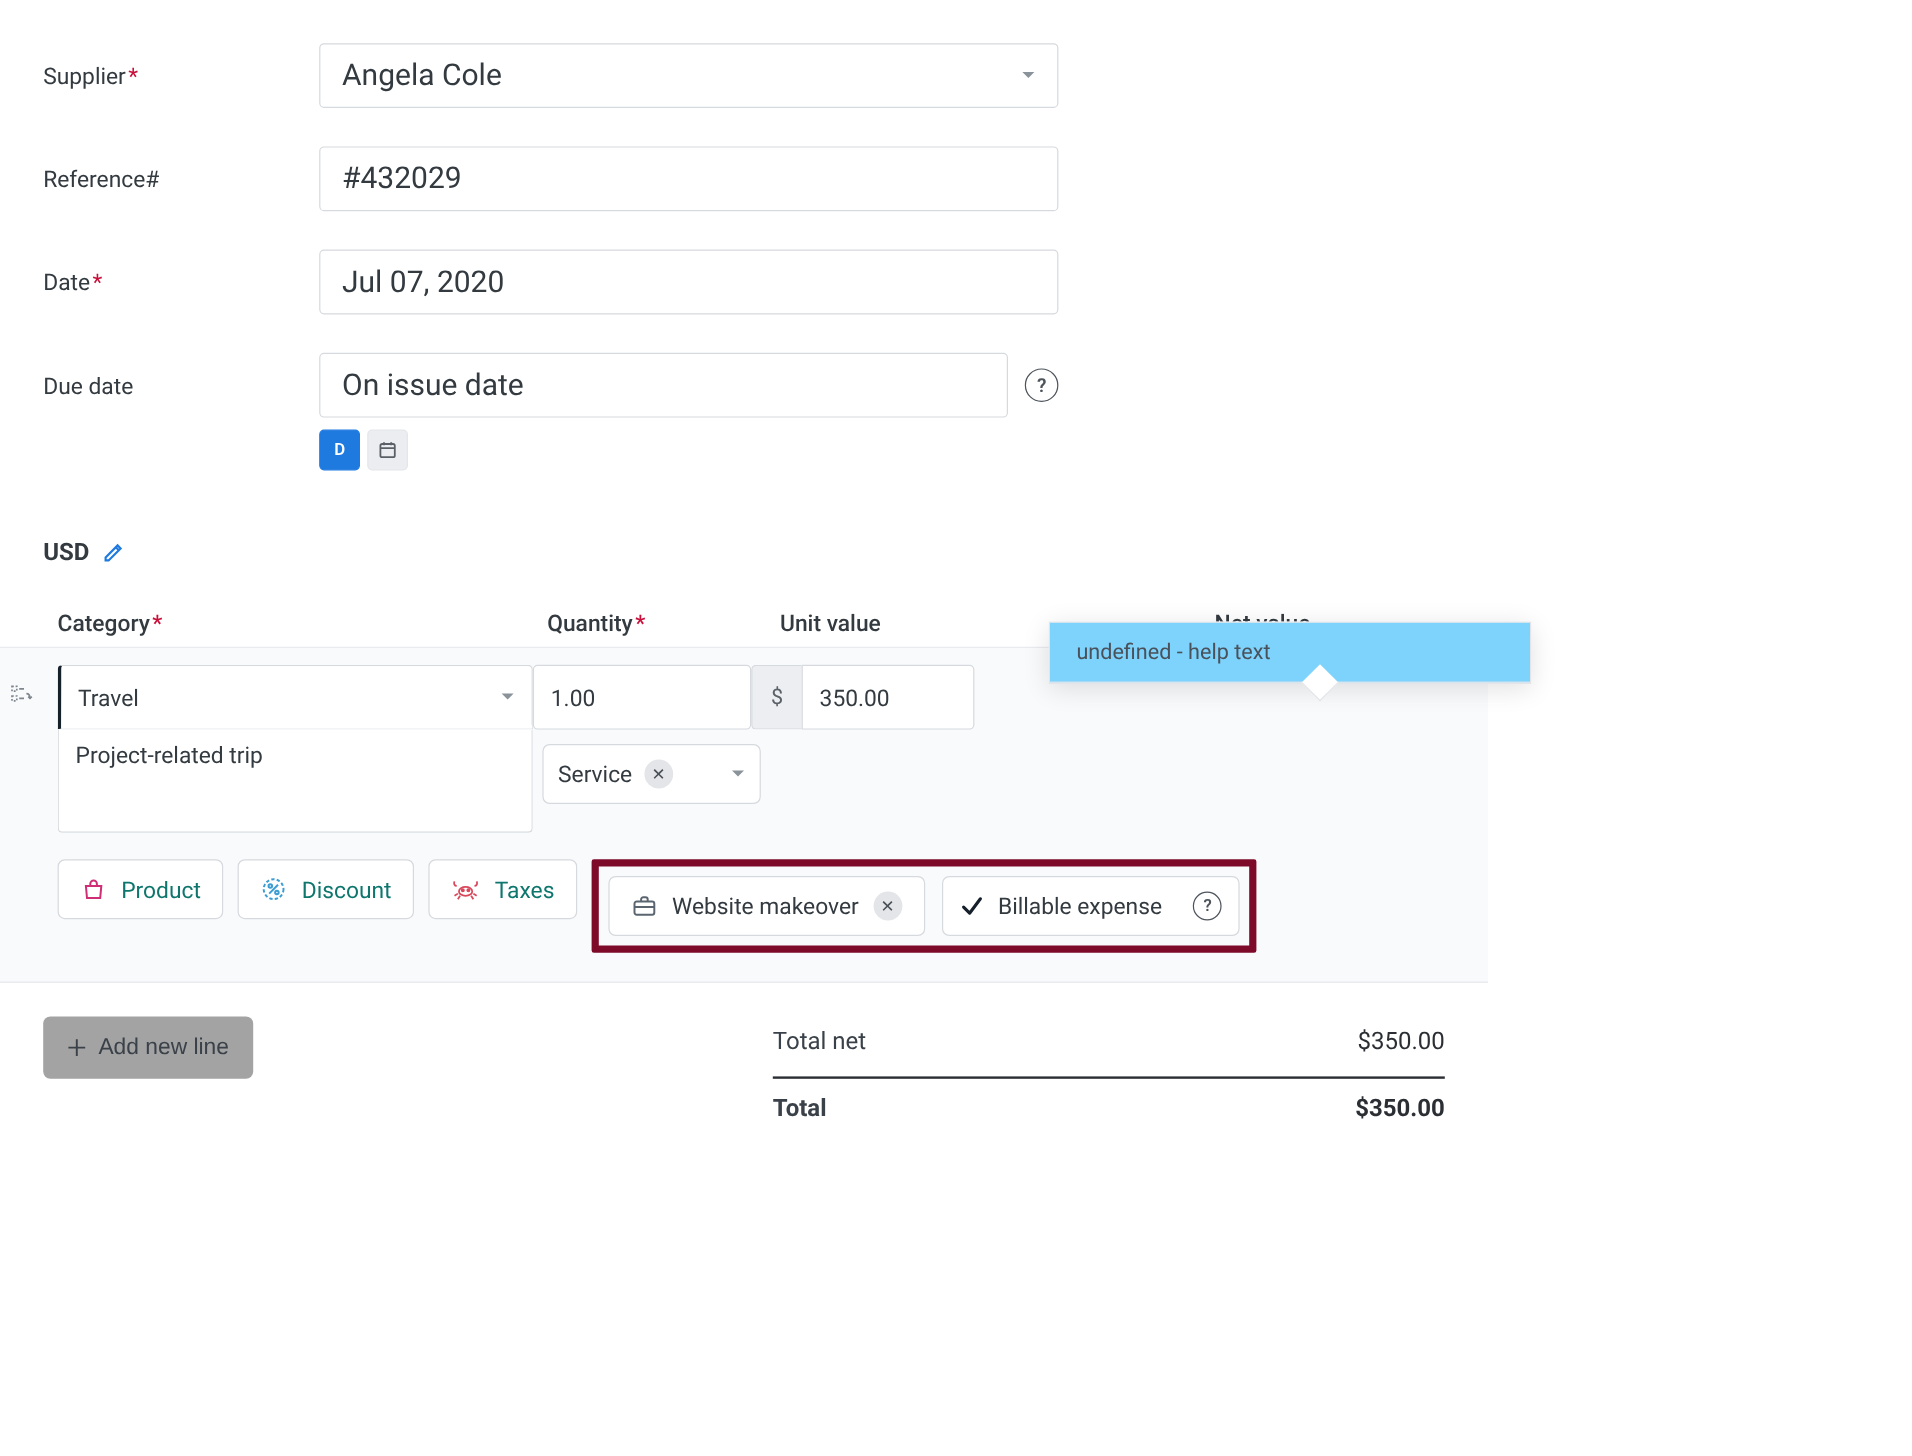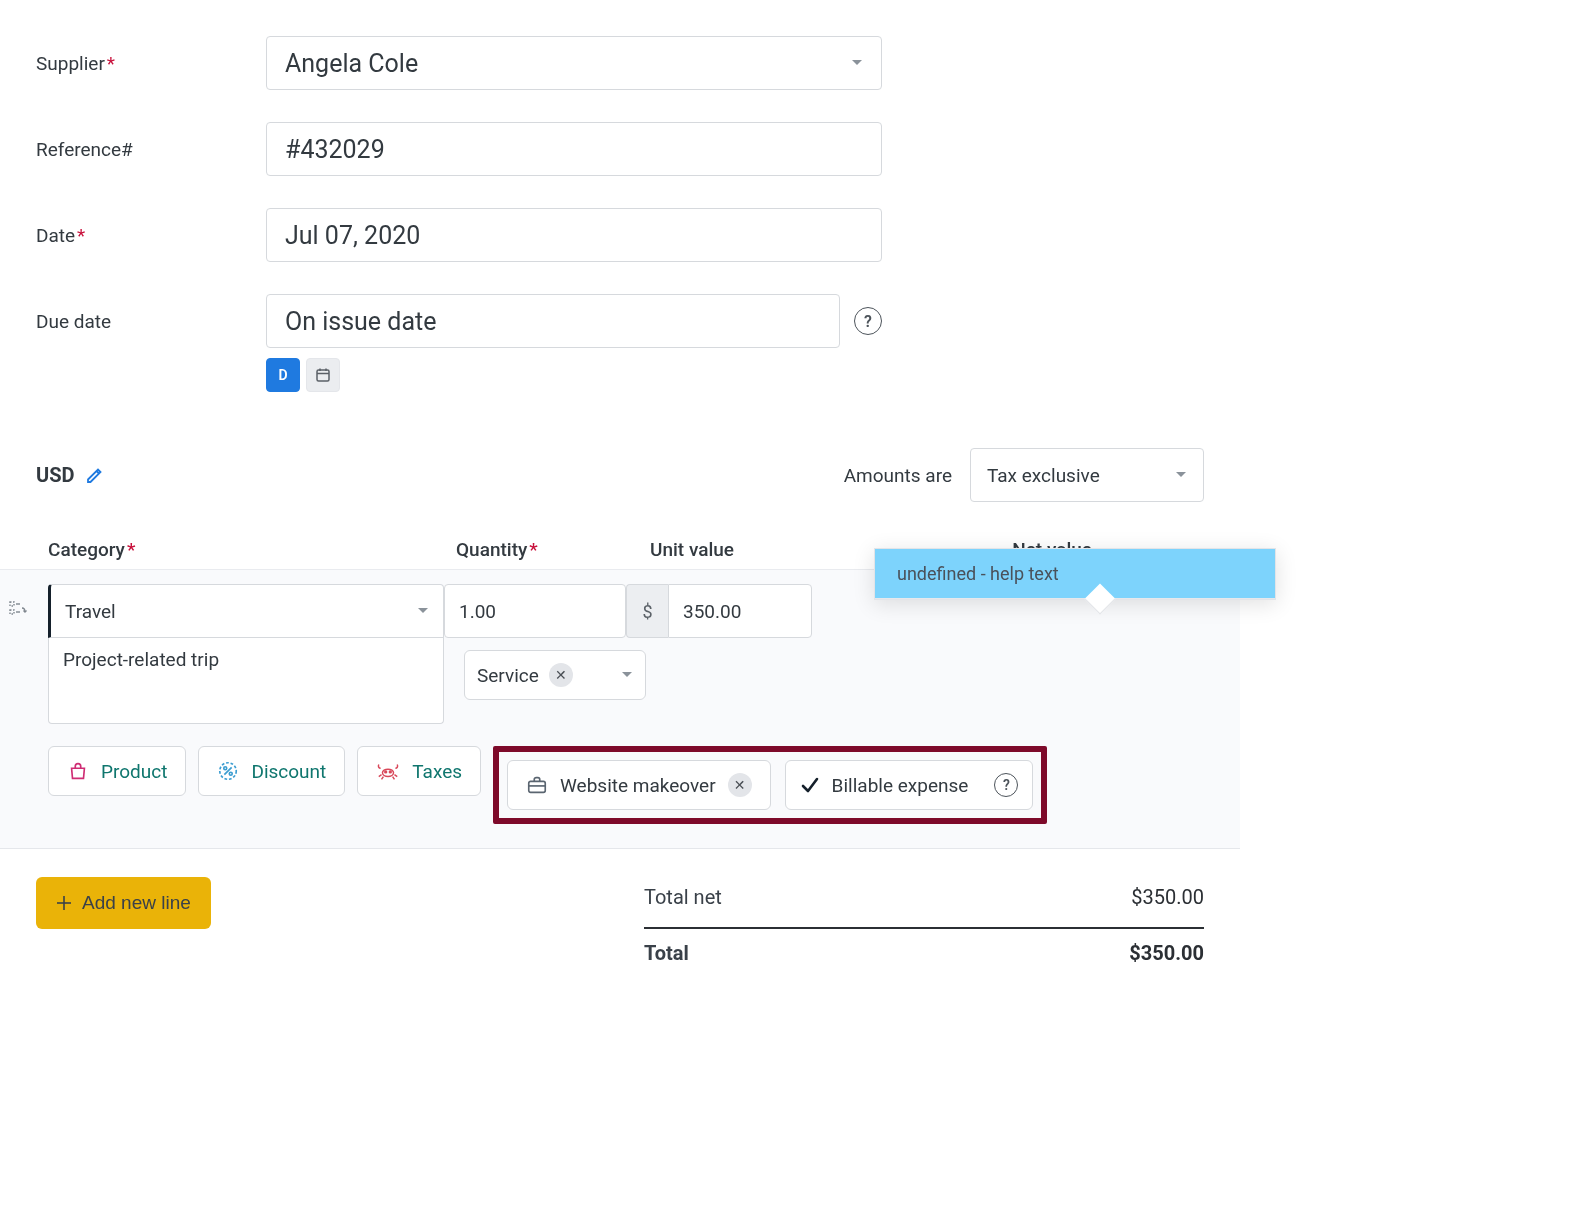--- a/index.html
+++ b/index.html
@@ -120,21 +120,21 @@
   .qty-box { width:182px; height:54px; border:1px solid var(--border); border-radius:4px; background:#fff; padding:0 14px; display:flex; align-items:center; font-size:19px;}
   .unit-wrap { width:186px; height:54px; display:flex; }
   .unit-sym { width:42px; background:#eceef1; border:1px solid var(--border); border-right:none; border-radius:4px 0 0 4px; display:flex;align-items:center;justify-content:center; color:#5b6168; font-size:18px;}
   .unit-val { flex:1; border:1px solid var(--border); border-radius:0 4px 4px 0; background:#fff; display:flex;align-items:center; padding:0 14px; font-size:19px;}
 
   .desc-box {
     width:396px; height:86px; border:1px solid var(--border); border-top:none; border-radius:0 0 4px 4px;
     background:#fff; padding:10px 14px; font-size:19px; color:#333a40;
     position:relative;
   }
-  .row2 { display:flex; gap:20px; margin-top:0; }
+  .row2 { display:flex; gap:8px; margin-top:0; }
   .svc-pill {
     width:182px; height:50px; margin-top:12px; border:1px solid var(--border); border-radius:6px; background:#fff;
     display:flex; align-items:center; gap:10px; padding:0 12px; font-size:19px; color:#333a40;
   }
   .x-chip { width:24px;height:24px;border-radius:50%;background:#e3e5e9;display:inline-flex;align-items:center;justify-content:center;font-size:14px;color:#4a4f55;}
   .caret2 { color:#8a929a; margin-left:auto; }
 
   .tag-row {
     display:flex; gap:12px; margin-top:22px; align-items:stretch;
     flex-wrap:wrap;
@@ -174,21 +174,21 @@
   }
   .tooltip .body { padding:18px 22px 26px 22px; font-size:18px; line-height:1.55; color:#3a4149; }
   .tooltip .arrow {
     position:absolute; left:214px; bottom:-11px; width:22px; height:22px; background:#fff;
     border-right:1px solid #e2e4e8; border-bottom:1px solid #e2e4e8;
     transform: rotate(45deg);
   }
 
   
   .add-line-btn {
-    margin-top:28px; height:52px; padding:0 20px; border-radius:6px; background:#eab308;
+    margin-top:28px; height:52px; padding:0 20px; border-radius:6px; background:#a3a3a3;
     display:inline-flex; align-items:center; gap:10px; font-size:19px; color:#3a4149;
     border:none;
   }
   .totals {
     float:right; margin-top:24px; width:560px;
   }
   .tot-row { display:flex; justify-content:space-between; padding:12px 0; font-size:20px; }
   .tot-row.bold { font-weight:700; border-top:2px solid #2b2f34; margin-top:6px; }
   .tot-label { color:#3a4149; }
   .tot-val { color:#2b2f34; }
@@ -264,31 +264,20 @@
 
   <div class="currency-row">
     <div class="currency-left">
       <span>USD</span>
       <span class="edit-icon">
         <svg width="20" height="20" viewBox="0 0 20 20" fill="none" stroke="currentColor" stroke-width="1.8">
           <path d="M3 14.5 13 4.5l2.5 2.5-10 10H3v-2.5Z"></path>
           <path d="M11.5 6 14 8.5"></path>
         </svg>
       </span>
-    </div>
-    <div class="amounts-right">
-      <span class="txt">Amounts are</span>
-      <div class="tax-select">
-        <span>Tax exclusive</span>
-        <span>
-          <svg width="12" height="8" viewBox="0 0 12 8" fill="#8a929a">
-              <path d="M1 1l5 5 5-5"></path>
-            </svg>
-        </span>
-      </div>
     </div>
   </div>
 
   <div class="headers">
     <div class="col-cat"><span>Category</span><span class="req">*</span></div>
     <div class="col-qty"><span>Quantity</span><span class="req">*</span></div>
     <div class="col-unit"><span>Unit value</span></div>
     <div class="col-net-hdr"><span>Net value</span></div>
   </div>
 

